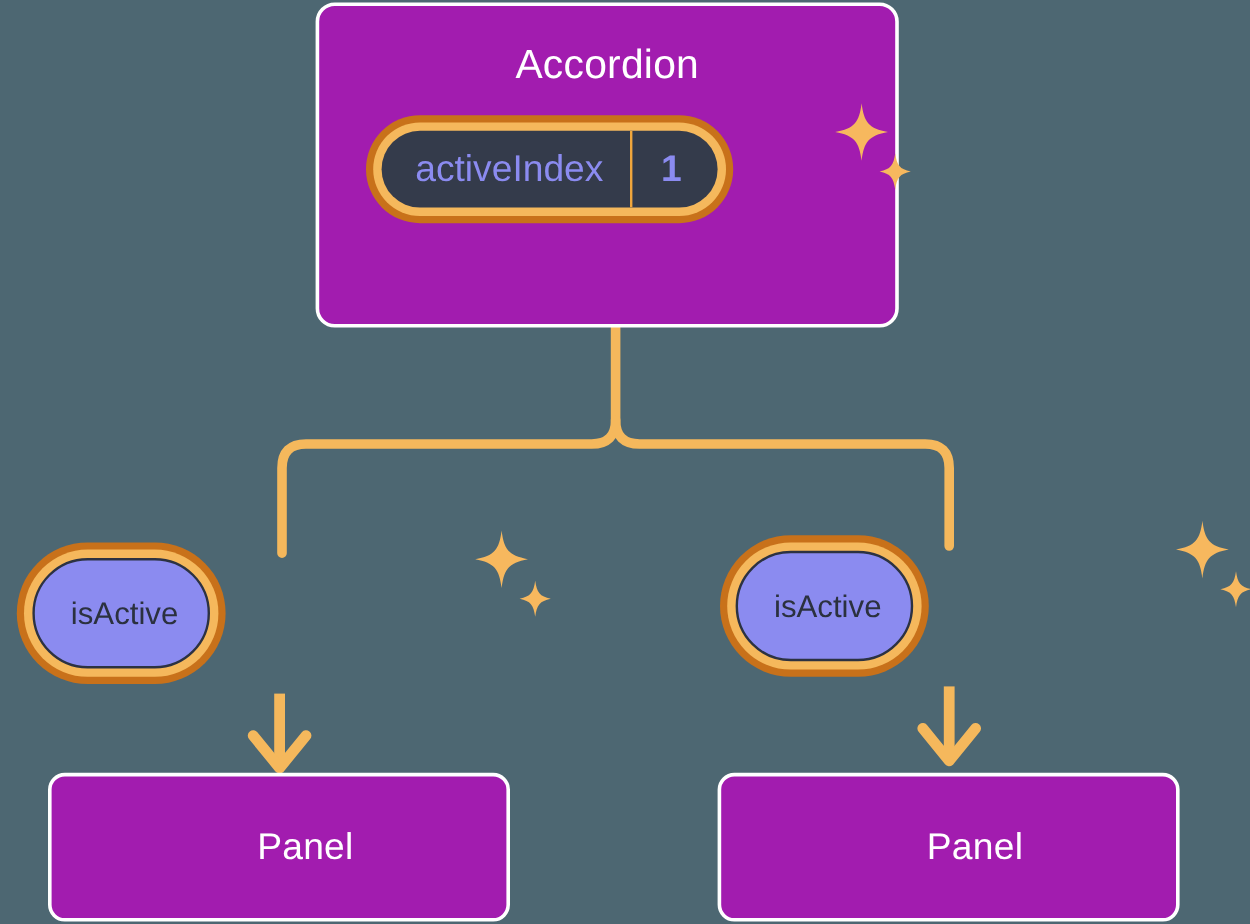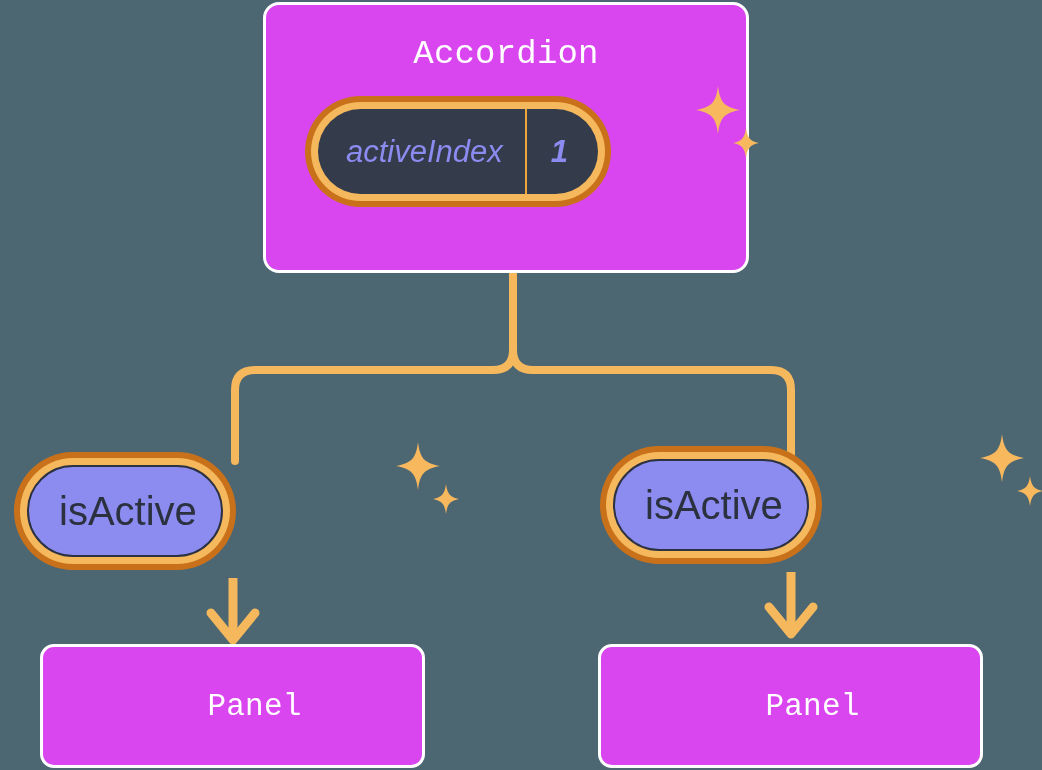--- a/index.html
+++ b/index.html
@@ -27,24 +27,23 @@
     top: 0;
     width: 1042px;
     height: 770px;
     pointer-events: none;
   }
 
   
   .card {
     position: absolute;
     box-sizing: border-box;
-    background: #d946ef;
+    background: #a21caf;
     border: 3px solid #ffffff;
     border-radius: 16px;
-    font-family: Liberation Mono, monospace;
   }
   .card-title {
     color: #ffffff;
     font-size: 34px;
     font-weight: 400;
     letter-spacing: 0.2px;
     text-align: center;
     white-space: nowrap;
   }
 
@@ -102,22 +101,21 @@
     align-items: center;
     justify-content: center;
     white-space: nowrap;
     box-sizing: border-box;
   }
   .pill-val { font-weight: 700; }
 
   
   .pill-dark .pill-body {
     background: #343b4b;
-    height: 85px;
-    font-style: italic;
+    height: 64px;
   }
   .pill-dark .pill-key {
     color: #8b8bf0;
     font-size: 31px;
     padding: 0 22px 0 28px;
   }
   .pill-dark .pill-val {
     color: #8b8bf0;
     font-size: 31px;
     border-left: 2px solid #f0a63c;
@@ -126,21 +124,21 @@
   }
 
   
   .pill-purple .pill-body {
     background: #8b8bf0;
     border: 2px solid #2c3242;
     height: 92px;
   }
   .pill-purple .pill-key {
     color: #2b313f;
-    font-size: 40px;
+    font-size: 26px;
     padding: 0 24px 0 30px;
   }
   .pill-purple .pill-val {
     color: #1f2531;
     font-size: 31px;
     border-left: 2px solid #2c3242;
     padding: 0 30px 0 26px;
   }
 
   

